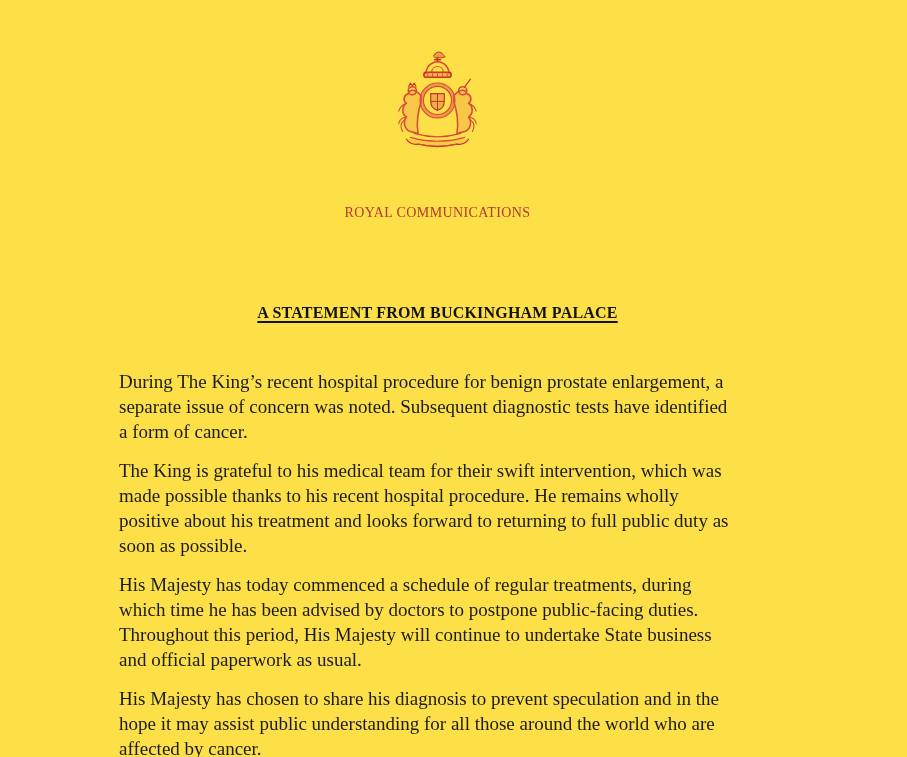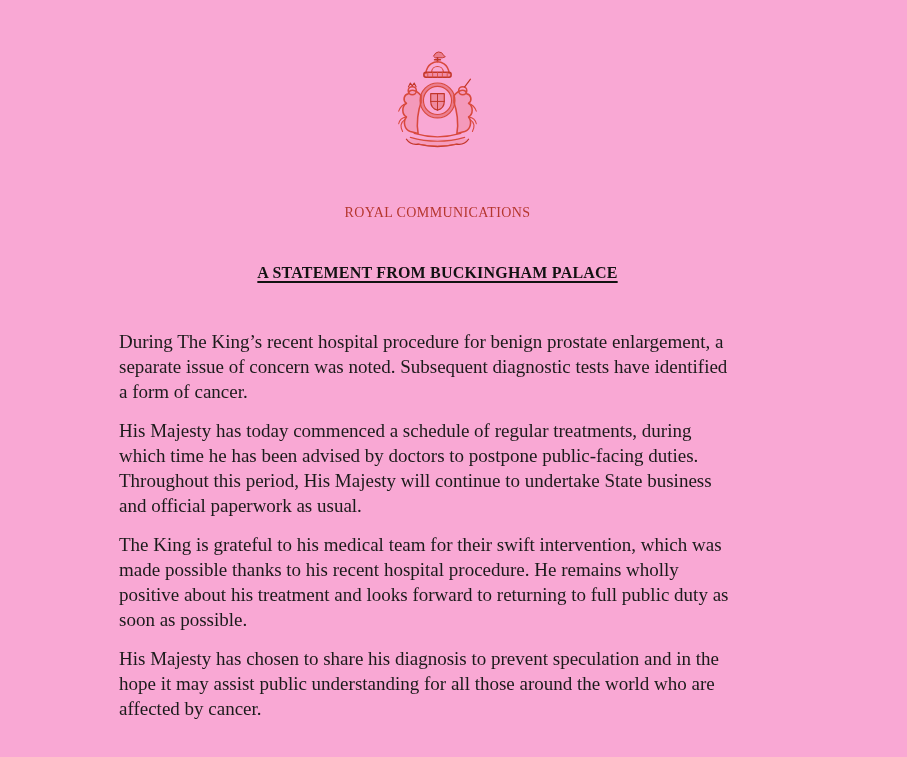--- a/index.html
+++ b/index.html
@@ -10,21 +10,21 @@
   body {
     width: 907px;
     height: 757px;
     position: relative;
     overflow: hidden;
     font-family: "Liberation Serif", "DejaVu Serif", serif;
   }
   .page {
     position: absolute;
     inset: 0;
-    background: #f9a8d4;
+    background: #fde047;
   }
   .content {
     position: absolute;
     left: 110px;
     top: 0;
     width: 655px;
   }
   .crest-wrap {
     margin-top: 50px;
     text-align: center;
@@ -36,21 +36,21 @@
   }
   .dept-name {
     margin-top: 56px;
     text-align: center;
     font-size: 14px;
     line-height: 15px;
     letter-spacing: 0.4px;
     color: #b5372e;
   }
   .statement-title {
-    margin-top: 44px;
+    margin-top: 84px;
     text-align: center;
     font-size: 16px;
     line-height: 17px;
     font-weight: bold;
     letter-spacing: 0.2px;
     color: #121212;
     text-decoration: underline;
     text-underline-offset: 3px;
     text-decoration-thickness: 1.5px;
   }
@@ -110,27 +110,27 @@
     </div>
 
     <div class="dept-name">ROYAL COMMUNICATIONS</div>
 
     <div class="statement-title">A STATEMENT FROM BUCKINGHAM PALACE</div>
 
     <div class="body-text">
       <p>During The King’s recent hospital procedure for benign prostate enlargement, a
 separate issue of concern was noted. Subsequent diagnostic tests have identified
 a form of cancer.</p>
+      <p>The King is grateful to his medical team for their swift intervention, which was
+made possible thanks to his recent hospital procedure. He remains wholly
+positive about his treatment and looks forward to returning to full public duty as
+soon as possible.</p>
       <p>His Majesty has today commenced a schedule of regular treatments, during
 which time he has been advised by doctors to postpone public-facing duties.
 Throughout this period, His Majesty will continue to undertake State business
 and official paperwork as usual.</p>
-      <p>The King is grateful to his medical team for their swift intervention, which was
-made possible thanks to his recent hospital procedure. He remains wholly
-positive about his treatment and looks forward to returning to full public duty as
-soon as possible.</p>
       <p>His Majesty has chosen to share his diagnosis to prevent speculation and in the
 hope it may assist public understanding for all those around the world who are
 affected by cancer.</p>
     </div>
 
   </div>
 </div>
 
 </body></html>

